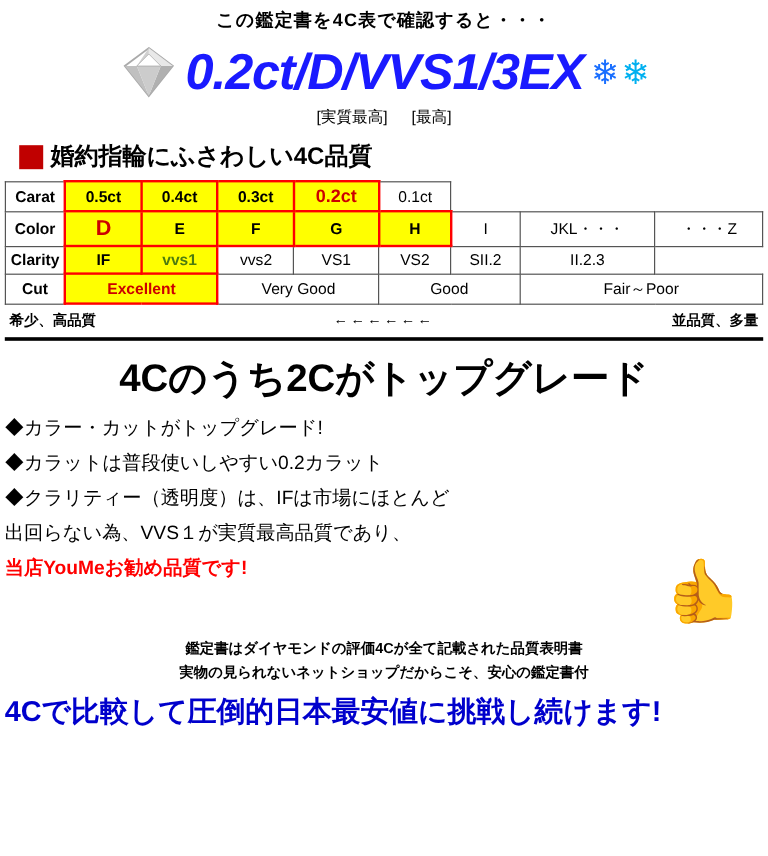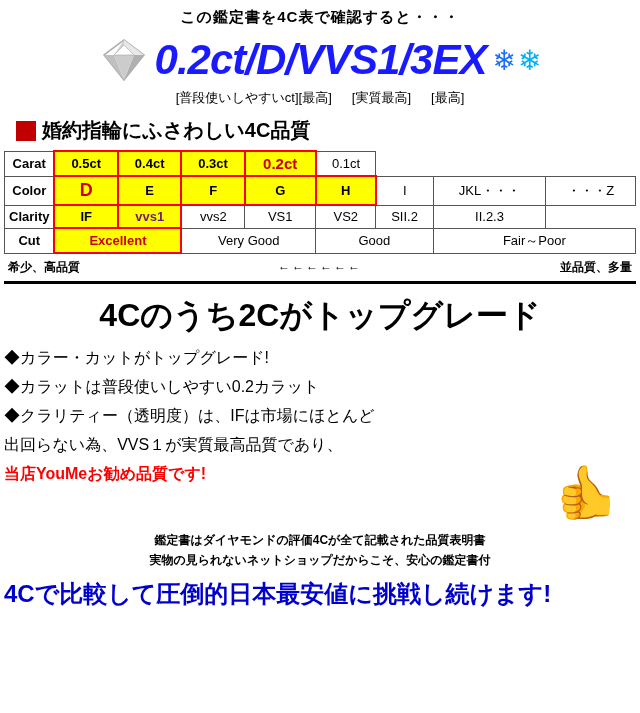--- a/index.html
+++ b/index.html
@@ -233,21 +233,20 @@
 
   <div class="main-title">0.2ct/D/VVS1/3EX</div>
 
   <div class="snowflake-icons">
     <span class="snowflake snowflake-blue">❄</span>
     <span class="snowflake snowflake-cyan">❄</span>
   </div>
 </div>
 
 <div class="subtitle-row">
-  <span><span>[普段使いしやすいct]</span><span>[最高]</span></span>
   <span><span>[実質最高]</span></span>
   <span><span>[最高]</span></span>
 </div>
 
 <div class="quality-legend-row">
   <div class="legend-item">
     <div class="legend-box-red"></div>
     <span>婚約指輪にふさわしい4C品質</span>
   </div>
 </div>
@@ -272,21 +271,21 @@
     <td>G</td>
     <td>H</td>
     <td class="cell-normal">I</td>
     <td class="cell-normal">JKL・・・</td>
     <td class="cell-normal">・・・Z</td>
   </tr>
 
   <tr class="clarity-row">
     <td class="row-label">Clarity</td>
     <td>IF</td>
-    <td style="color:#701a75;">vvs1</td>
+    <td style="color:#4d7c0f;">vvs1</td>
     <td class="cell-normal">vvs2</td>
     <td class="cell-normal">VS1</td>
     <td class="cell-normal">VS2</td>
     <td class="cell-normal">SII.2</td>
     <td class="cell-normal">II.2.3</td>
   </tr>
 
   <tr class="cut-row">
     <td class="row-label">Cut</td>
     <td colspan="2" style="color:#cc0000;">Excellent</td>

